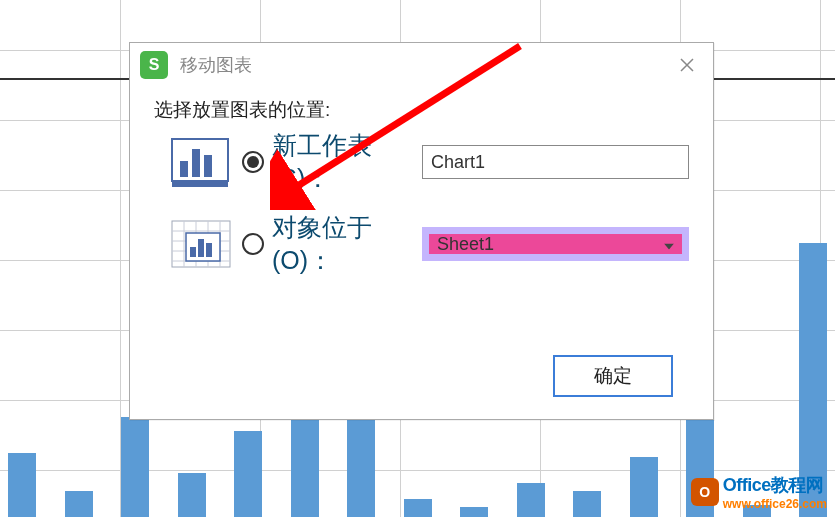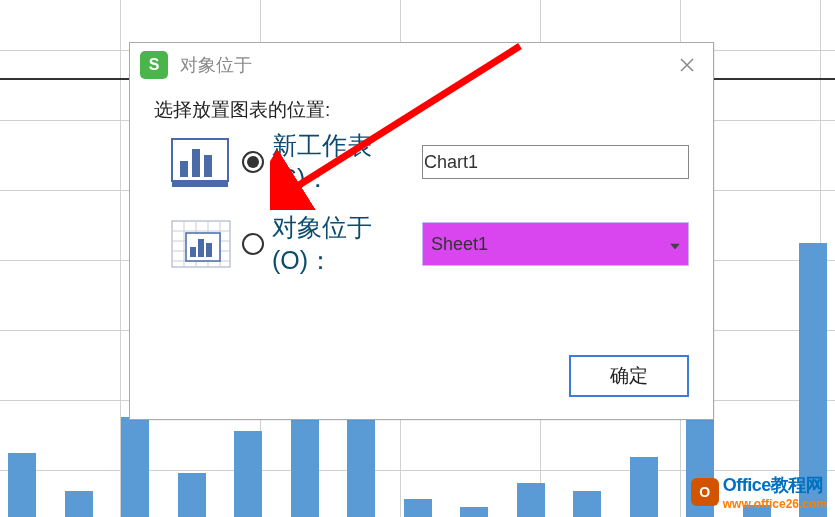--- a/index.html
+++ b/index.html
@@ -135,45 +135,45 @@
       font-size: 25px;
       color: #0c4a6e;
       width: 150px;
       flex-shrink: 0;
     }
     .text-input {
       flex: 1;
       height: 34px;
       border: 1px solid #888;
       font-size: 18px;
-      padding: 2px 1px;
+      padding: 2px 8px;
       background: #fff;
       color: #333;
     }
     .select-box {
       flex: 1;
-      height: 44px;
-      border: 1px solid #c4b5fd;
+      height: 34px;
+      border: 7px solid #c4b5fd;
       font-size: 18px;
       padding: 2px 24px 2px 8px;
-      background: #d946ef;
+      background: #ec4899;
       color: #333;
       display: flex;
       align-items: center;
       position: relative;
     }
     .select-caret {
       position: absolute;
       right: 8px;
       top: 50%;
       transform: translateY(-50%);
     }
     .dialog-footer {
       position: absolute;
-      right: 24px;
+      right: 40px;
       bottom: 22px;
       display: flex;
       gap: 12px;
       padding-left: 12px;
     }
     .btn {
       width: 120px;
       height: 42px;
       border: 1px solid #888;
       background: #fff;
@@ -239,21 +239,21 @@
   <div class="bar" style="height:26px"></div>
   <div class="bar" style="height:60px"></div>
   <div class="bar" style="height:186px"></div>
   <div class="bar" style="height:12px"></div>
   <div class="bar" style="height:274px"></div>
 </div>
 
 <div class="dialog">
   <div class="dialog-titlebar">
     <div class="app-icon">S</div>
-    <div class="title">对象位于</div>
+    <div class="title">移动图表</div>
     <div class="spacer"></div>
     <div class="close">
       <svg width="16" height="16" viewBox="0 0 16 16">
           <path d="M2 2 L14 14 M14 2 L2 14" stroke="#888" stroke-width="1.5" fill="none"></path>
         </svg>
     </div>
   </div>
 
   <div class="dialog-body">
     <div class="prompt">选择放置图表的位置:</div>

